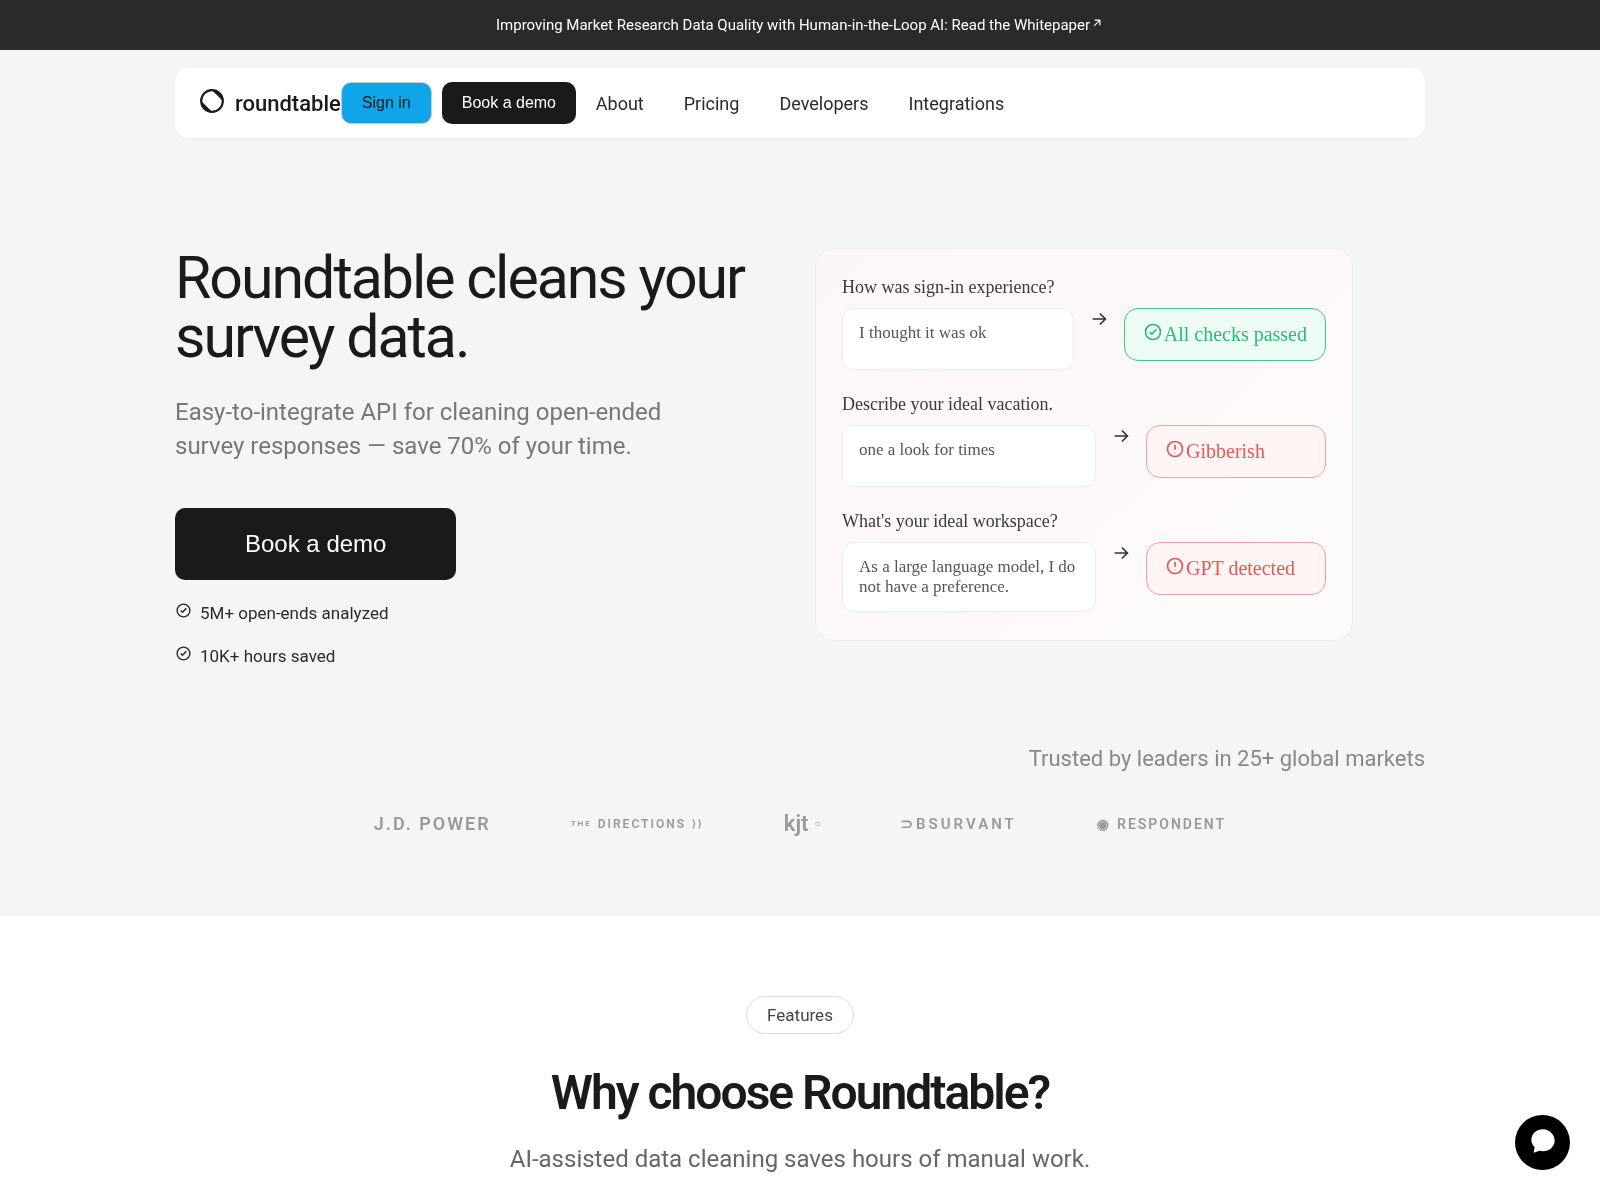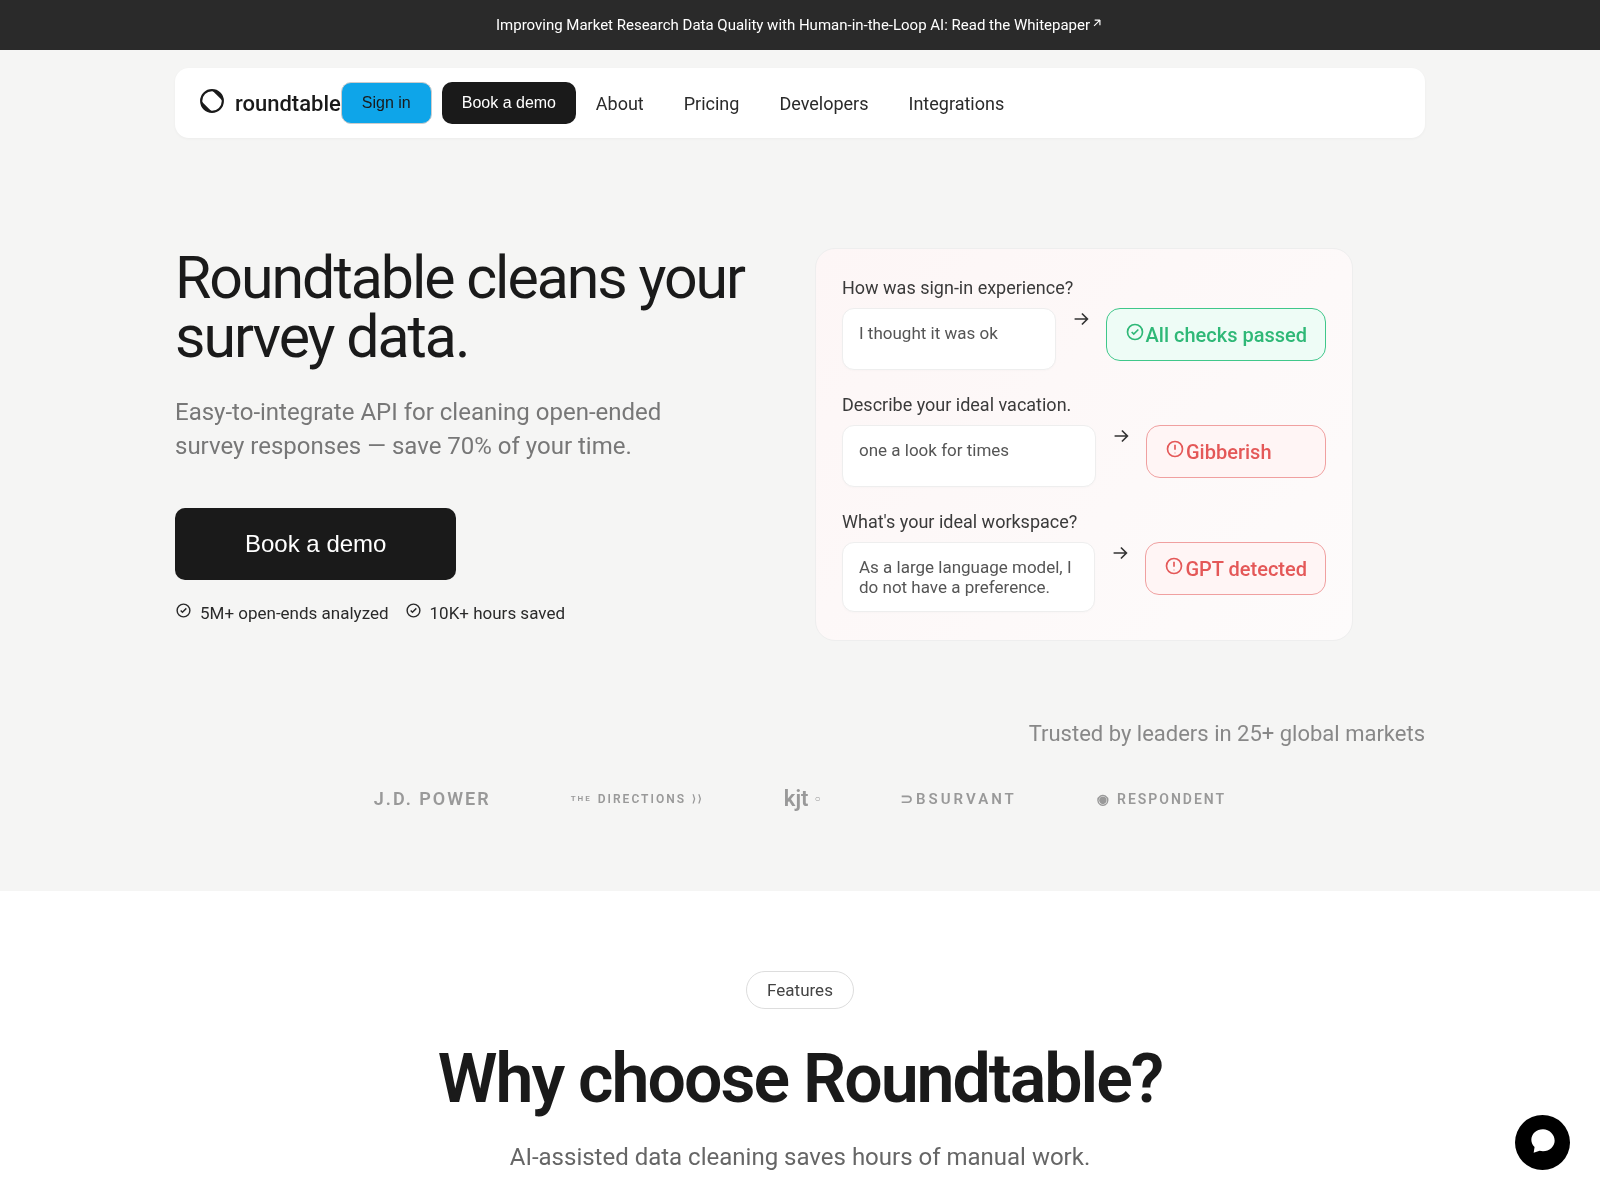--- a/index.html
+++ b/index.html
@@ -120,39 +120,41 @@
       color: #fff;
       border: none;
       border-radius: 10px;
       padding: 22px 70px;
       font-size: 24px;
       cursor: pointer;
       margin-bottom: 22px;
     }
     .hero-stats {
       display: flex;
-      gap: 16px;
+      gap: 22px;
+      flex-direction: column;
     }
     .stat {
       display: flex;
       align-items: center;
       gap: 8px;
       font-size: 17px;
       color: #2a2a2a;
     }
     .stat svg {
       width: 17px;
       height: 17px;
     }
     .demo-card {
       width: 538px;
       background: linear-gradient(135deg, #fdf6f6 0%, #fdfbfb 100%);
       border: 1px solid #eee;
       border-radius: 20px;
       padding: 28px 26px;
+      font-family: Liberation Serif, serif;
     }
     .demo-row {
       margin-bottom: 24px;
     }
     .demo-row:last-child {
       margin-bottom: 0;
     }
     .demo-question {
       font-size: 18px;
       color: #3a3a3a;
@@ -241,21 +243,21 @@
     .features-badge {
       display: inline-block;
       border: 1px solid #ddd;
       border-radius: 20px;
       padding: 8px 20px;
       font-size: 17px;
       color: #444;
       margin-bottom: 30px;
     }
     .features-title {
-      font-size: 68px;
+      font-size: 48px;
       font-weight: 600;
       letter-spacing: -2px;
       margin-bottom: 24px;
     }
     .features-subtitle {
       font-size: 24px;
       color: #666;
     }
     .chat-bubble {
       position: fixed;

